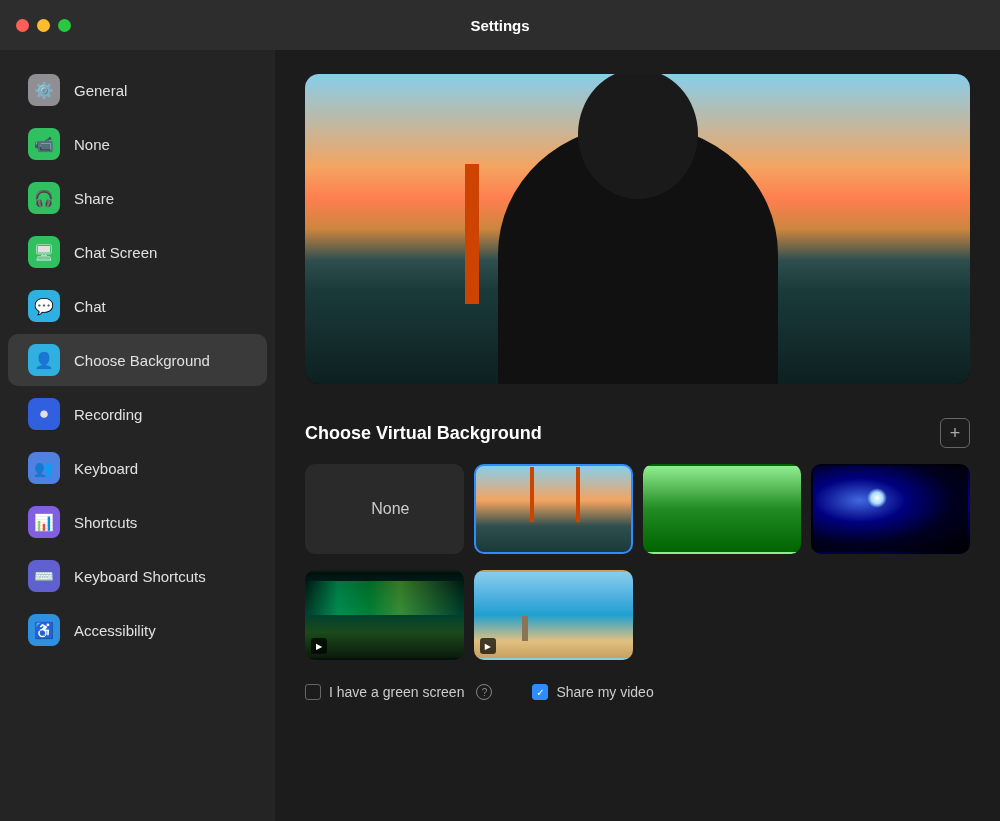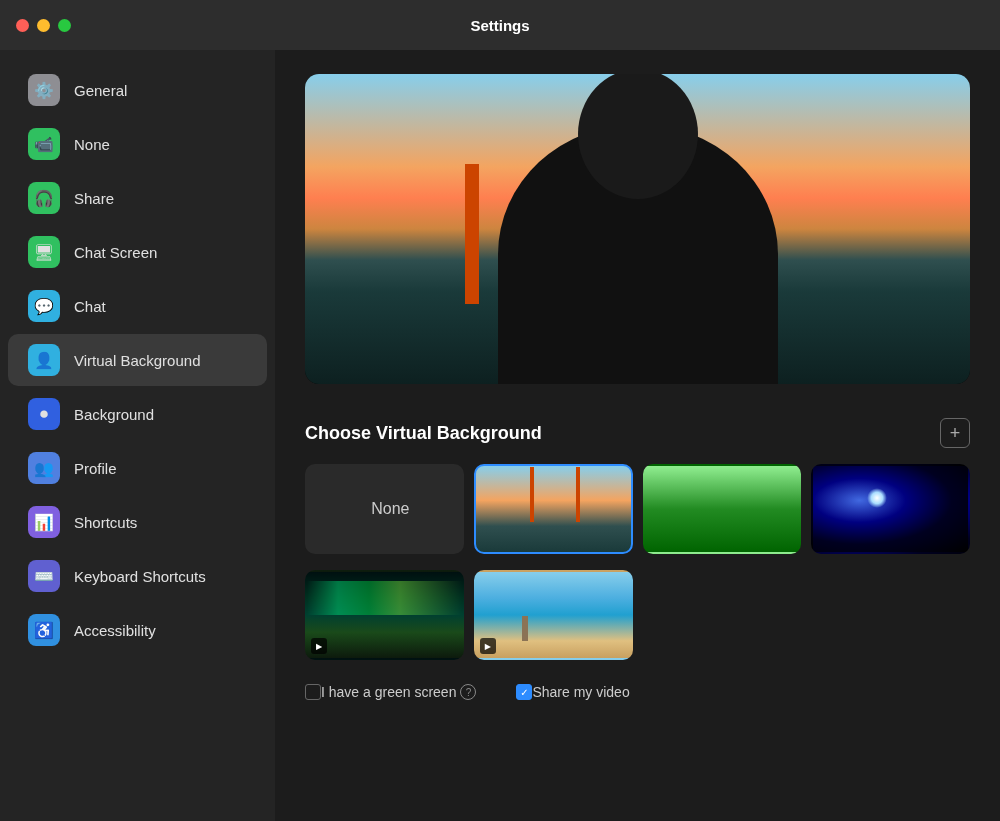--- a/index.html
+++ b/index.html
@@ -307,20 +307,21 @@
     .footer {
       margin-top: 16px;
       display: flex;
       align-items: center;
       gap: 40px;
       padding-bottom: 8px;
     }
     .checkbox-group {
       display: flex;
       align-items: center;
+      gap: 8px;
       font-size: 14px;
       color: #ccc;
       justify-content: space-between;
     }
     .checkbox-box {
       width: 16px;
       height: 16px;
       border: 1.5px solid #666;
       border-radius: 3px;
       background: transparent;
@@ -379,29 +380,29 @@
     <div class="sidebar-item">
       <div class="sidebar-icon icon-share">🖥</div>
       <span>Chat Screen</span>
     </div>
     <div class="sidebar-item">
       <div class="sidebar-icon icon-chat">💬</div>
       <span>Chat</span>
     </div>
     <div class="sidebar-item active">
       <div class="sidebar-icon icon-vbg">👤</div>
-      <span>Virtual Background</span>
+      <span>Choose Background</span>
     </div>
     <div class="sidebar-item">
       <div class="sidebar-icon icon-recording">⏺</div>
-      <span>Background</span>
+      <span>Recording</span>
     </div>
     <div class="sidebar-item">
       <div class="sidebar-icon icon-profile">👥</div>
-      <span>Profile</span>
+      <span>Keyboard</span>
     </div>
     <div class="sidebar-item">
       <div class="sidebar-icon icon-statistics">📊</div>
       <span>Shortcuts</span>
     </div>
     <div class="sidebar-item">
       <div class="sidebar-icon icon-keyboard">⌨️</div>
       <span>Keyboard Shortcuts</span>
     </div>
     <div class="sidebar-item">

